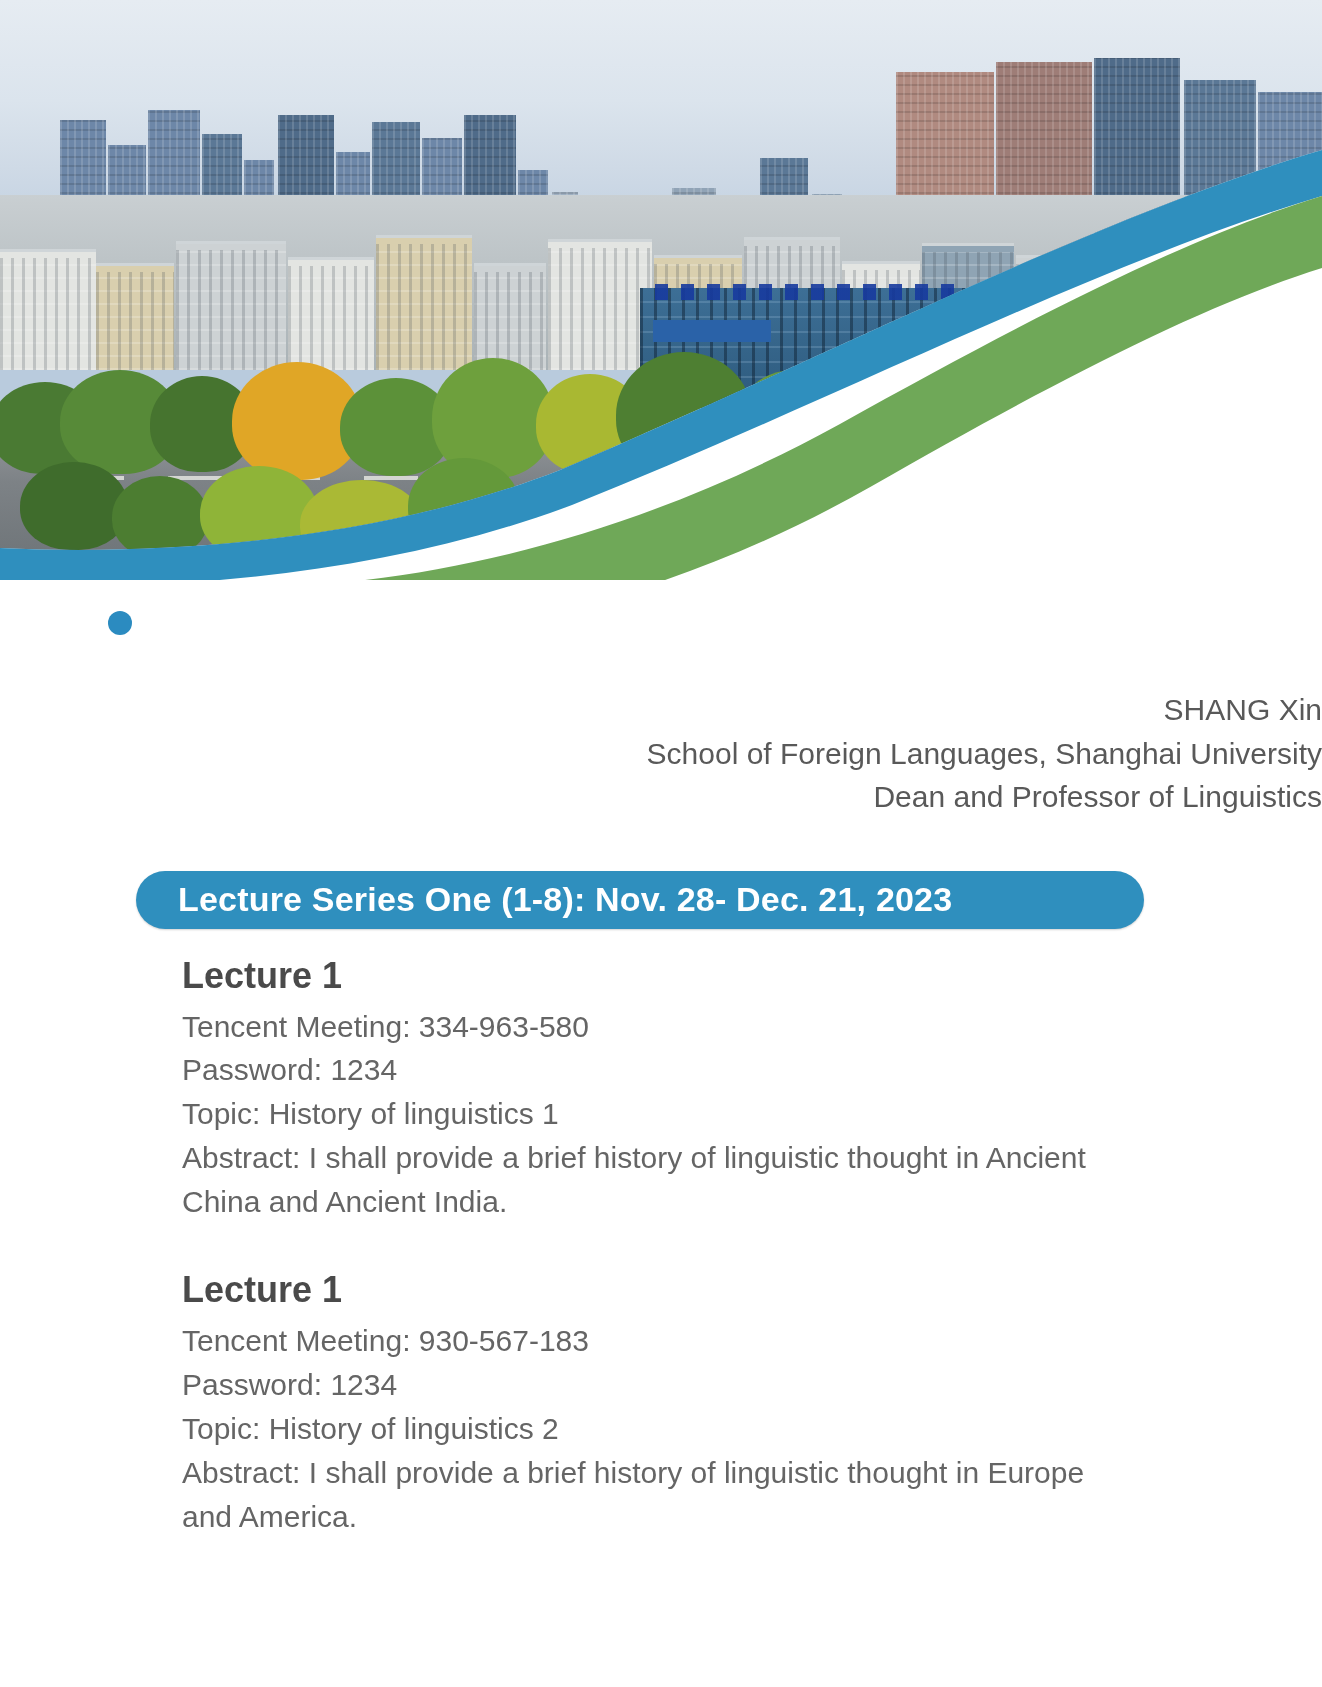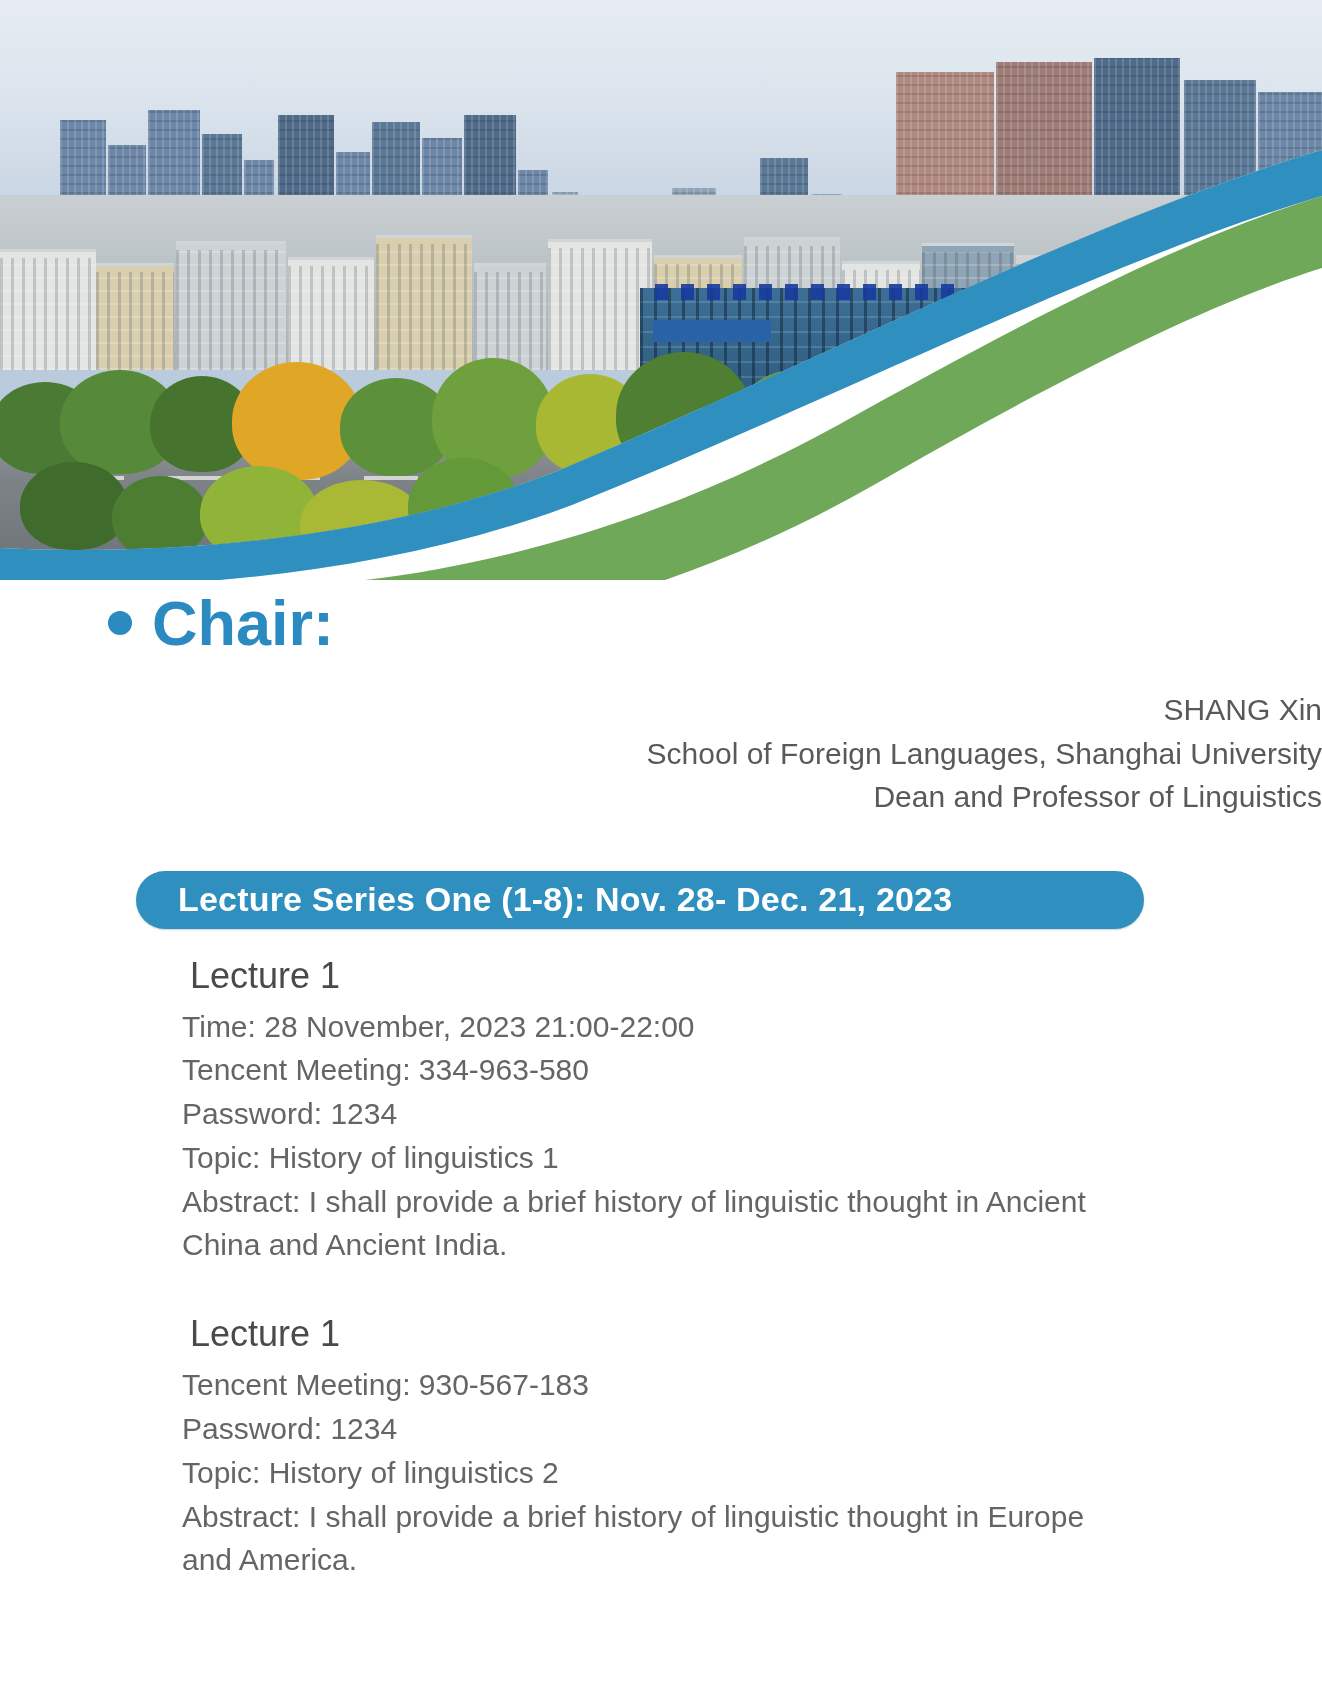--- a/index.html
+++ b/index.html
@@ -256,24 +256,23 @@
     white-space: nowrap;
   }
 
   .lectures {
     margin: 26px 0 0 182px;
     width: 930px;
   }
   .lecture-block { margin-bottom: 46px; }
   .lecture-title {
     font-size: 36px;
-    font-weight: normal;
+    font-weight: bold;
     color: #4a4a4a;
     margin-bottom: 8px;
-    margin-left: 8px;
   }
   .lecture-line {
     font-size: 30px;
     color: #656565;
     line-height: 1.46;
   }
   .lecture-abstract {
     font-size: 30px;
     color: #656565;
     line-height: 1.46;
@@ -383,38 +382,36 @@
       <path d="M0,548 C170,556 380,540 560,470 C820,360 1100,215 1322,150 L1322,196 C1100,262 830,402 572,505 C386,575 172,592 0,584 Z" fill="#2f8fbe"></path>
 
       <path d="M150,586 C360,600 600,556 840,424 C1030,318 1190,236 1322,196 L1322,268 C1200,306 1050,384 872,486 C640,618 392,662 168,646 Z" fill="#6fa858"></path>
     </svg>
   </div>
 
   <div class="content">
 
     <div class="chair-head">
       <span class="bullet-dot"></span>
-      <span class="chair-title">Chair:</span>
     </div>
 
     <div class="chair-lines">
       <div>SHANG Xin</div>
       <div>School of Foreign Languages, Shanghai University</div>
       <div>Dean and Professor of Linguistics</div>
     </div>
 
     <div class="series-banner">
       <span class="series-banner-label">Lecture Series One (1-8): Nov. 28- Dec. 21, 2023</span>
     </div>
 
     <div class="lectures">
 
       <div class="lecture-block">
         <div class="lecture-title">Lecture 1</div>
-        <div class="lecture-line">Time: 28 November, 2023 21:00-22:00</div>
         <div class="lecture-line">Tencent Meeting: 334-963-580</div>
         <div class="lecture-line">Password: 1234</div>
         <div class="lecture-line">Topic: History of linguistics 1</div>
         <div class="lecture-abstract">Abstract: I shall provide a brief history of linguistic thought in Ancient China and Ancient India.</div>
       </div>
 
       <div class="lecture-block">
         <div class="lecture-title">Lecture 1</div>
         <div class="lecture-line">Tencent Meeting: 930-567-183</div>
         <div class="lecture-line">Password: 1234</div>

